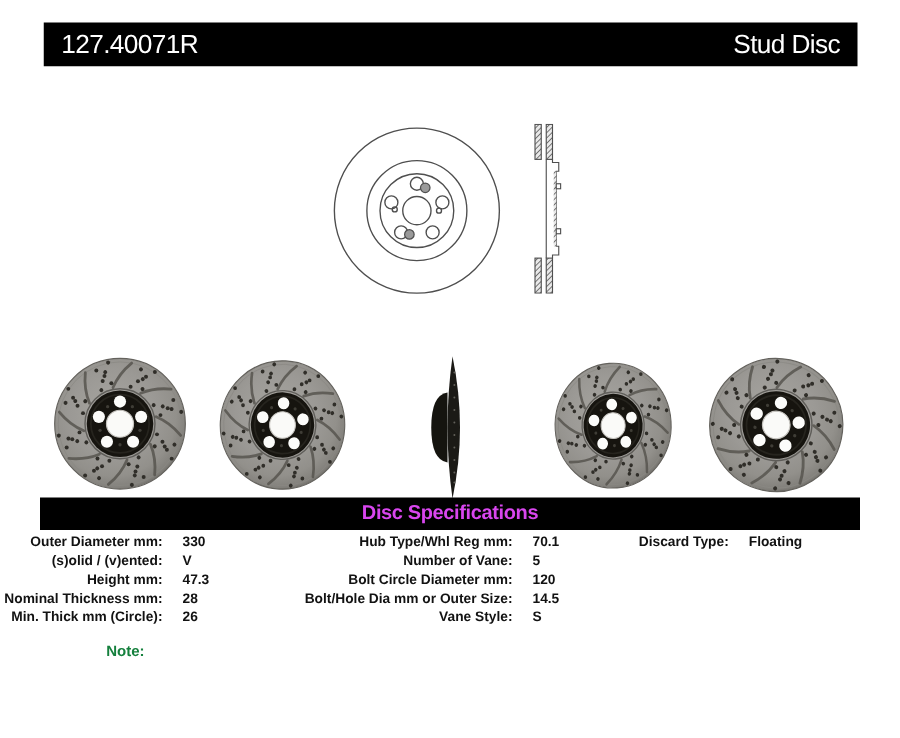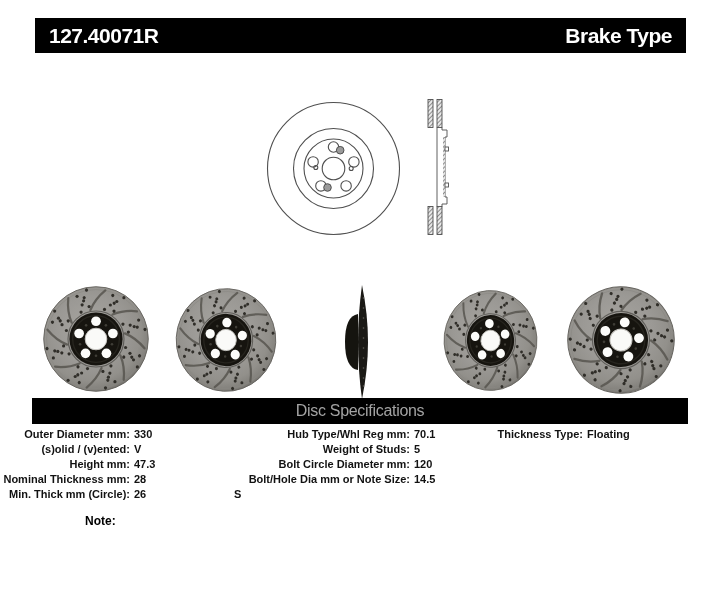--- a/index.html
+++ b/index.html
@@ -4,43 +4,43 @@
 <style>
   html,body{margin:0;padding:0;}
   body{
     width:720px;height:590px;position:relative;background:#ffffff;
     font-family:"Liberation Sans",sans-serif;overflow:hidden;
   }
   .header-bar{
     position:absolute;left:35px;top:18px;width:651px;height:35px;
     background:#000;color:#fff;display:flex;align-items:center;
     justify-content:space-between;padding:0 14px;box-sizing:border-box;
-    font-weight:bold;font-size:21px;letter-spacing:-0.5px;
+    font-weight:normal;font-size:21px;letter-spacing:-0.5px;
   }
   .drawing{position:absolute;}
   .photo{position:absolute;}
   .spec-bar{
     position:absolute;left:32px;top:398px;width:656px;height:26px;
-    background:#000;color:#a3a3a3;display:flex;align-items:center;justify-content:center;
-    font-weight:normal;font-size:16px;letter-spacing:-0.3px;
+    background:#000;color:#d946ef;display:flex;align-items:center;justify-content:center;
+    font-weight:bold;font-size:16px;letter-spacing:-0.3px;
   }
   .spec-col{
     position:absolute;top:427px;font-weight:bold;font-size:11px;
     line-height:15px;color:#121212;white-space:nowrap;
   }
   .spec-col.col-left{left:0px;}
   .spec-col.col-mid{left:230px;}
   .spec-col.col-right{left:466px;}
   .spec-row{display:flex;}
   .col-left  .spec-label{display:inline-block;width:130px;text-align:right;}
   .col-mid   .spec-label{display:inline-block;width:180px;text-align:right;}
   .col-right .spec-label{display:inline-block;width:117px;text-align:right;}
-  .spec-value{margin-left:4px;}
+  .spec-value{margin-left:16px;}
   .note{
-    position:absolute;left:85px;top:514px;font-weight:bold;font-size:12px;color:#000000;
+    position:absolute;left:85px;top:514px;font-weight:bold;font-size:12px;color:#15803d;
   }
   svg{display:block;}
 </style>
 </head>
 <body>
 
 <svg width="0" height="0" style="position:absolute" aria-hidden="true">
   <defs>
     <radialGradient id="rgrad" cx="45%" cy="42%" r="60%">
       <stop offset="0%" stop-color="#a8a6a1"></stop>
@@ -93,21 +93,21 @@
         <circle cx="77.1" cy="65.6" r="1.4"></circle>
         <circle cx="70.6" cy="45.4" r="1.4"></circle>
       </g>
       <circle cx="60" cy="60" r="11.6" fill="#fafaf8" stroke="#c6c4bf" stroke-width="1"></circle>
     </g>
   </defs>
 </svg>
 
 <div class="header-bar">
   <span>127.40071R</span>
-  <span>Brake Type</span>
+  <span>Stud Disc</span>
 </div>
 
 <svg class="drawing" style="left:263px;top:98px" width="141" height="141" viewBox="0 0 141 141">
   <g fill="none" stroke="#4f4f4f" stroke-width="1.1">
     <circle cx="70.5" cy="70.5" r="66"></circle>
     <circle cx="70.5" cy="70.5" r="40"></circle>
     <circle cx="70.5" cy="70.5" r="29.5"></circle>
     <circle cx="70.5" cy="70.5" r="11.3"></circle>
     <circle cx="70.5" cy="49" r="5.2"></circle>
     <circle cx="50.1" cy="63.9" r="5.2"></circle>
@@ -200,36 +200,37 @@
     <span class="spec-value">26</span>
   </div>
 </div>
 
 <div class="spec-col col-mid">
   <div class="spec-row">
     <span class="spec-label">Hub Type/Whl Reg mm:</span>
     <span class="spec-value">70.1</span>
   </div>
   <div class="spec-row">
-    <span class="spec-label">Weight of Studs:</span>
+    <span class="spec-label">Number of Vane:</span>
     <span class="spec-value">5</span>
   </div>
   <div class="spec-row">
     <span class="spec-label">Bolt Circle Diameter mm:</span>
     <span class="spec-value">120</span>
   </div>
   <div class="spec-row">
-    <span class="spec-label">Bolt/Hole Dia mm or Note Size:</span>
+    <span class="spec-label">Bolt/Hole Dia mm or Outer Size:</span>
     <span class="spec-value">14.5</span>
   </div>
   <div class="spec-row">
+    <span class="spec-label">Vane Style:</span>
     <span class="spec-value">S</span>
   </div>
 </div>
 
 <div class="spec-col col-right">
   <div class="spec-row">
-    <span class="spec-label">Thickness Type:</span>
+    <span class="spec-label">Discard Type:</span>
     <span class="spec-value">Floating</span>
   </div>
 </div>
 
 <div class="note">Note:</div>
 
 </body></html>

